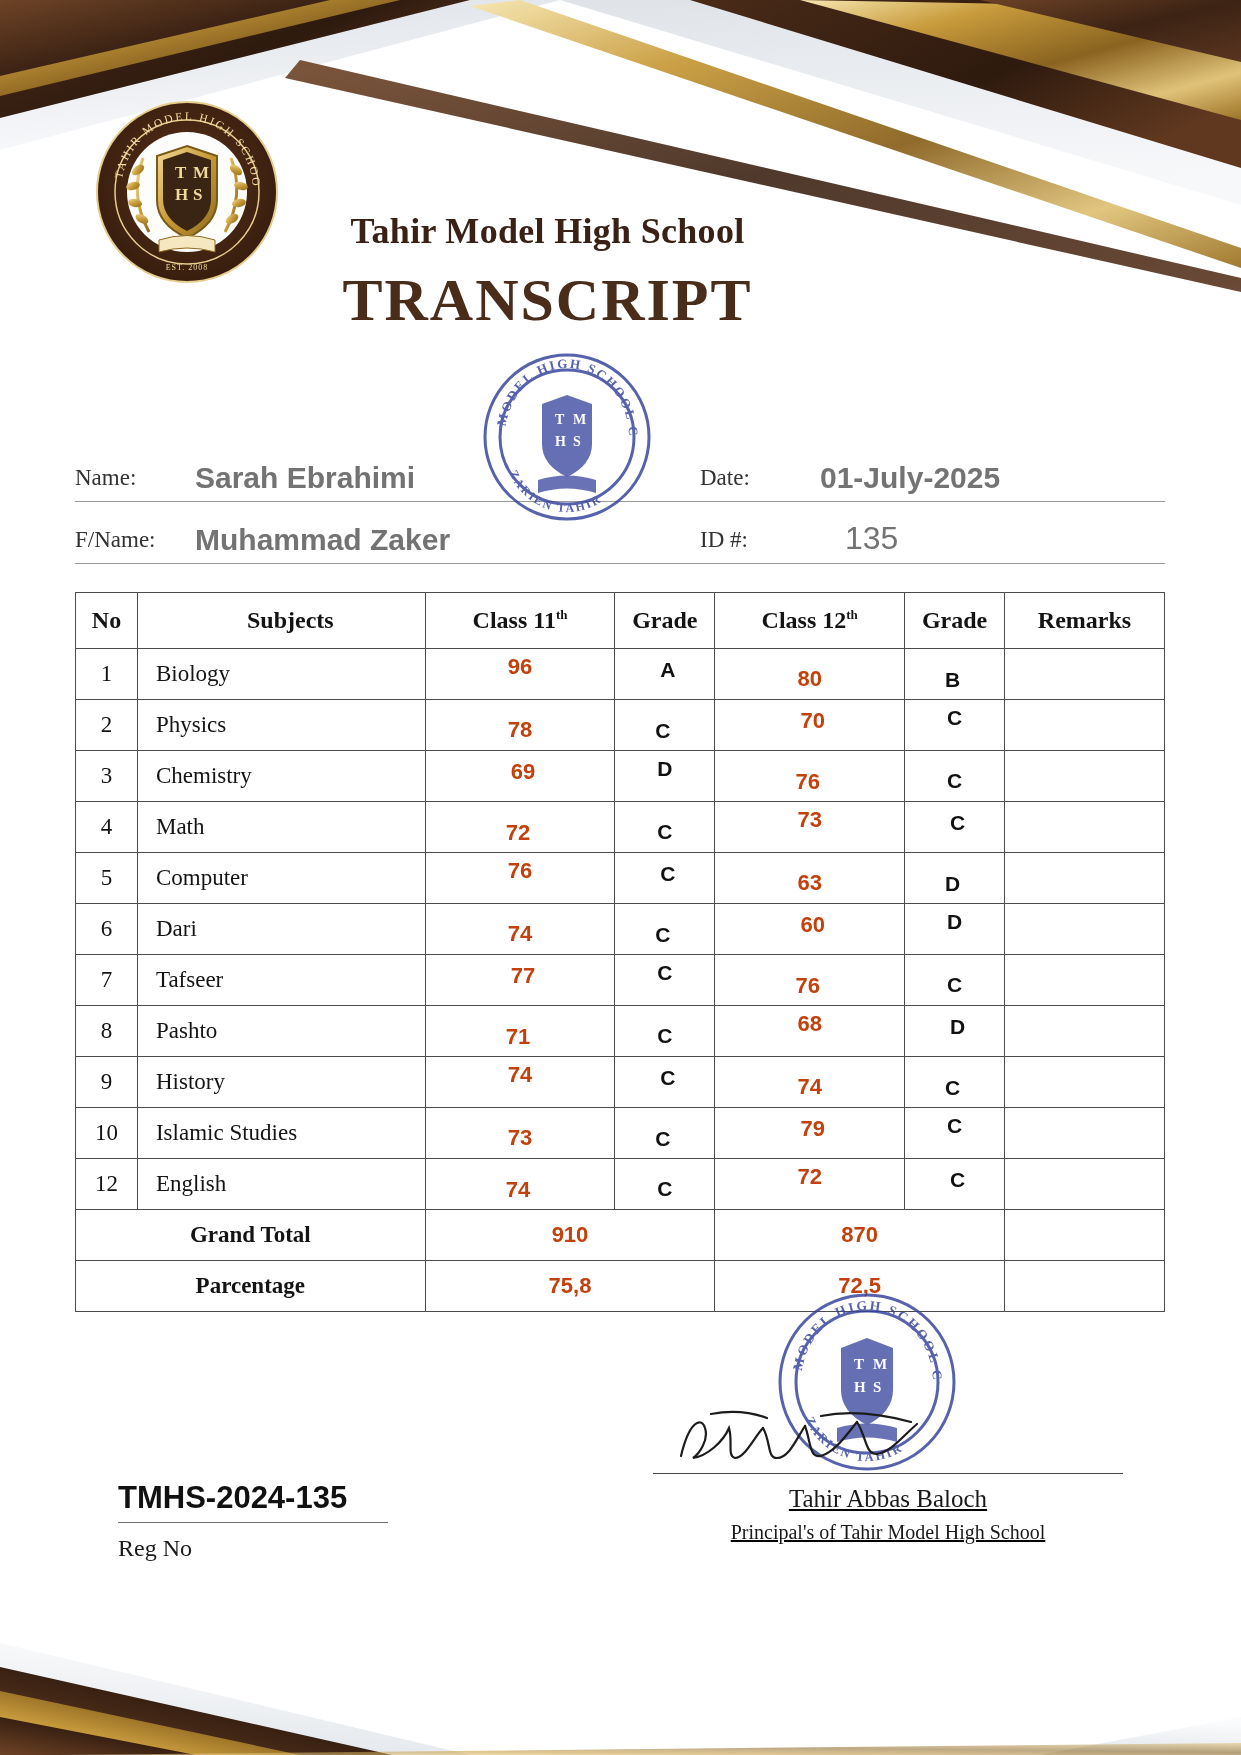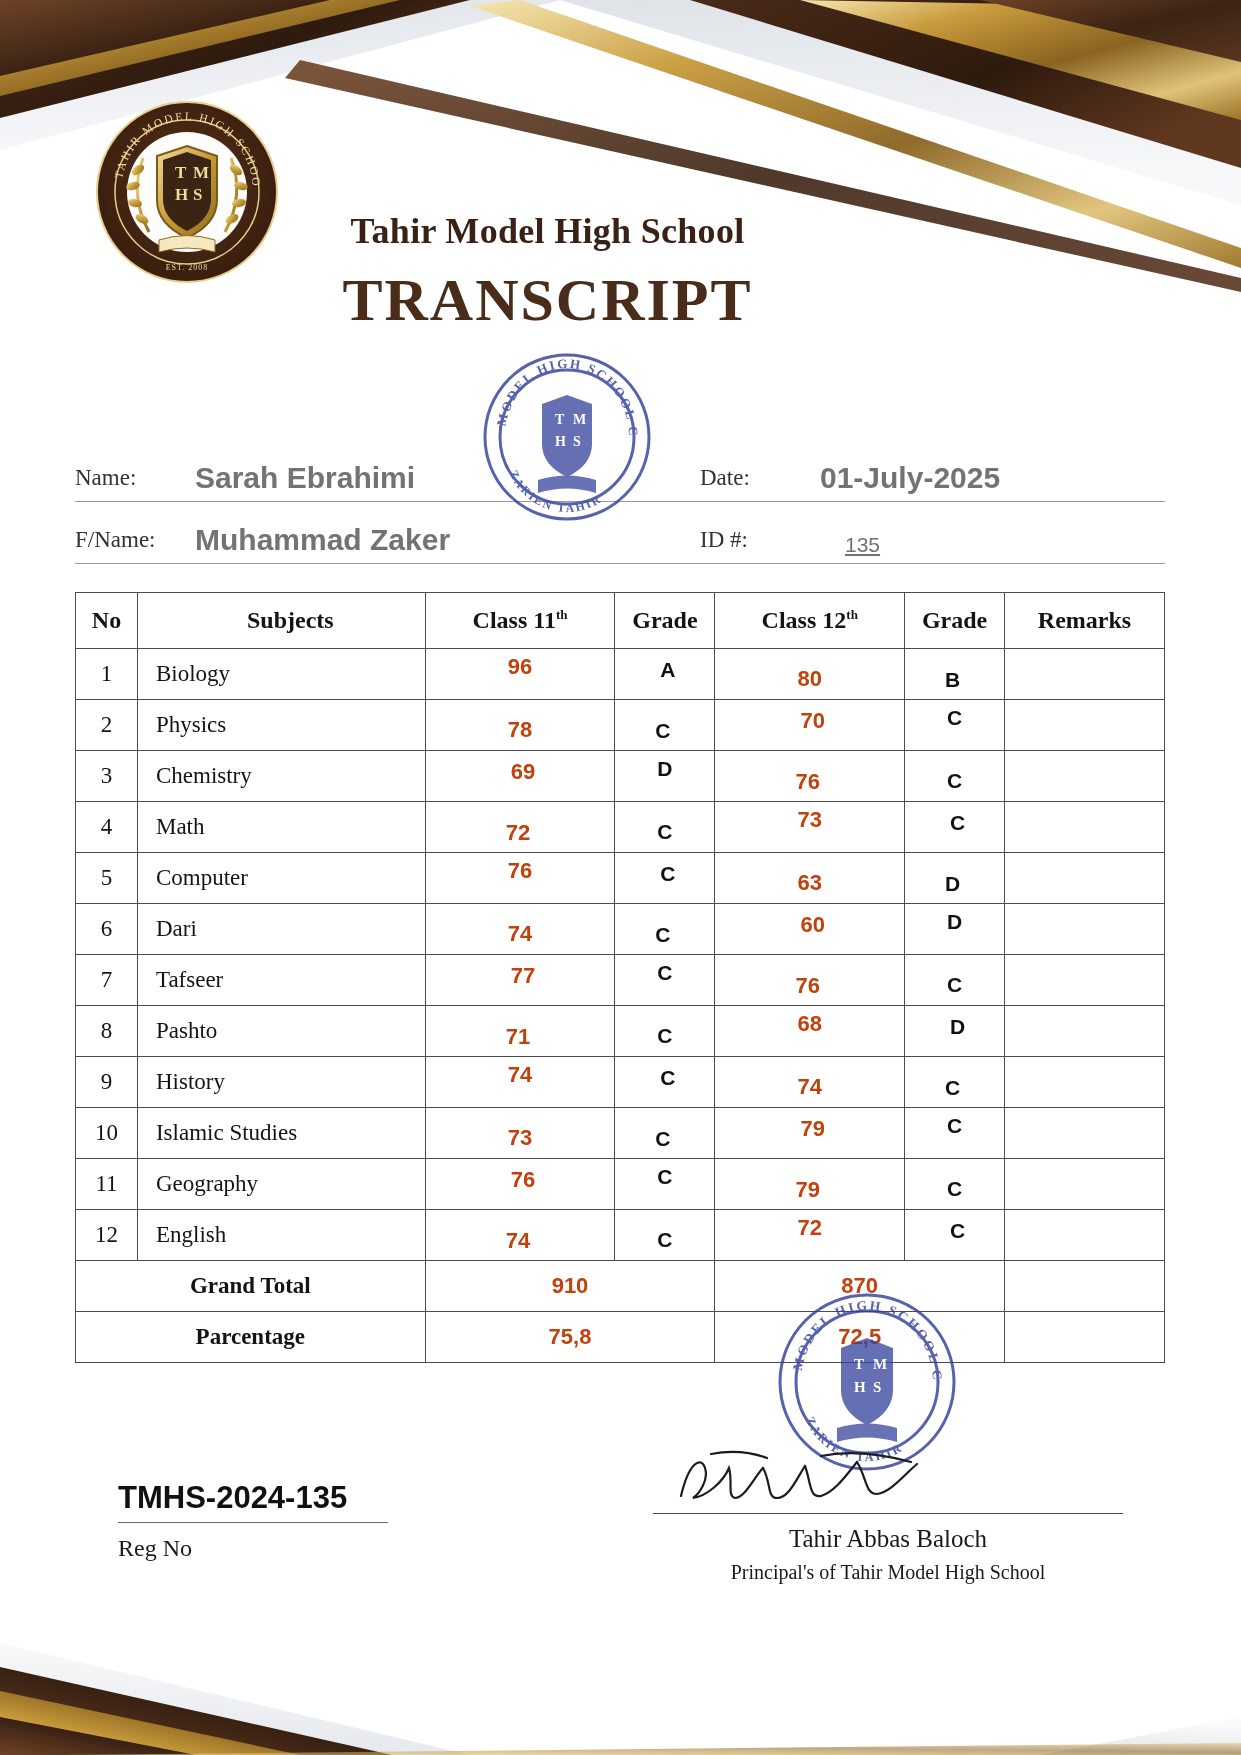--- a/index.html
+++ b/index.html
@@ -83,21 +83,21 @@
     color: #737373;
     font-family: "Liberation Sans", sans-serif;
   }
   .l-name   { left: 0; }
   .v-name   { left: 120px; }
   .l-date   { left: 625px; }
   .v-date   { left: 745px; font-family: "Liberation Sans", sans-serif; }
   .l-fname  { left: 0; }
   .v-fname  { left: 120px; }
   .l-id     { left: 625px; }
-  .v-id     { left: 770px; font-weight: normal; font-size: 21px; text-decoration: underline; }
+  .v-id     { left: 770px; font-weight: normal; font-size: 32px; }
 
   
   table.transcript {
     position: absolute;
     top: 592px;
     left: 75px;
     width: 1090px;
     border-collapse: collapse;
     font-family: "Liberation Serif", serif;
   }
@@ -166,23 +166,24 @@
   }
   .reg-caption {
     margin-top: 12px;
     font-size: 24px;
     color: #1b1b1b;
   }
 
   .sign-block {
     position: absolute;
     right: 118px;
-    top: 1448px;
+    top: 1408px;
     width: 470px;
     text-align: center;
+    text-decoration: underline;
   }
   .sign-line {
     border-bottom: 1.5px solid #4a4a4a;
     height: 66px;
     position: relative;
   }
   #signature-scribble {
     position: absolute;
     left: 18px;
     top: 0px;
@@ -413,29 +414,20 @@
         <td class="c-g12"><span class="grade j4">C</span></td>
         <td class="c-rem"></td>
       </tr>
       <tr>
         <td class="c-no">10</td>
         <td class="c-subject">Islamic Studies</td>
         <td class="c-m11"><span class="marks j2">73</span></td>
         <td class="c-g11"><span class="grade j4">C</span></td>
         <td class="c-m12"><span class="marks j3">79</span></td>
         <td class="c-g12"><span class="grade j1">C</span></td>
-        <td class="c-rem"></td>
-      </tr>
-      <tr>
-        <td class="c-no">11</td>
-        <td class="c-subject">Geography</td>
-        <td class="c-m11"><span class="marks j3">76</span></td>
-        <td class="c-g11"><span class="grade j1">C</span></td>
-        <td class="c-m12"><span class="marks j4">79</span></td>
-        <td class="c-g12"><span class="grade j2">C</span></td>
         <td class="c-rem"></td>
       </tr>
       <tr>
         <td class="c-no">12</td>
         <td class="c-subject">English</td>
         <td class="c-m11"><span class="marks j4">74</span></td>
         <td class="c-g11"><span class="grade j2">C</span></td>
         <td class="c-m12"><span class="marks j1">72</span></td>
         <td class="c-g12"><span class="grade j3">C</span></td>
         <td class="c-rem"></td>

